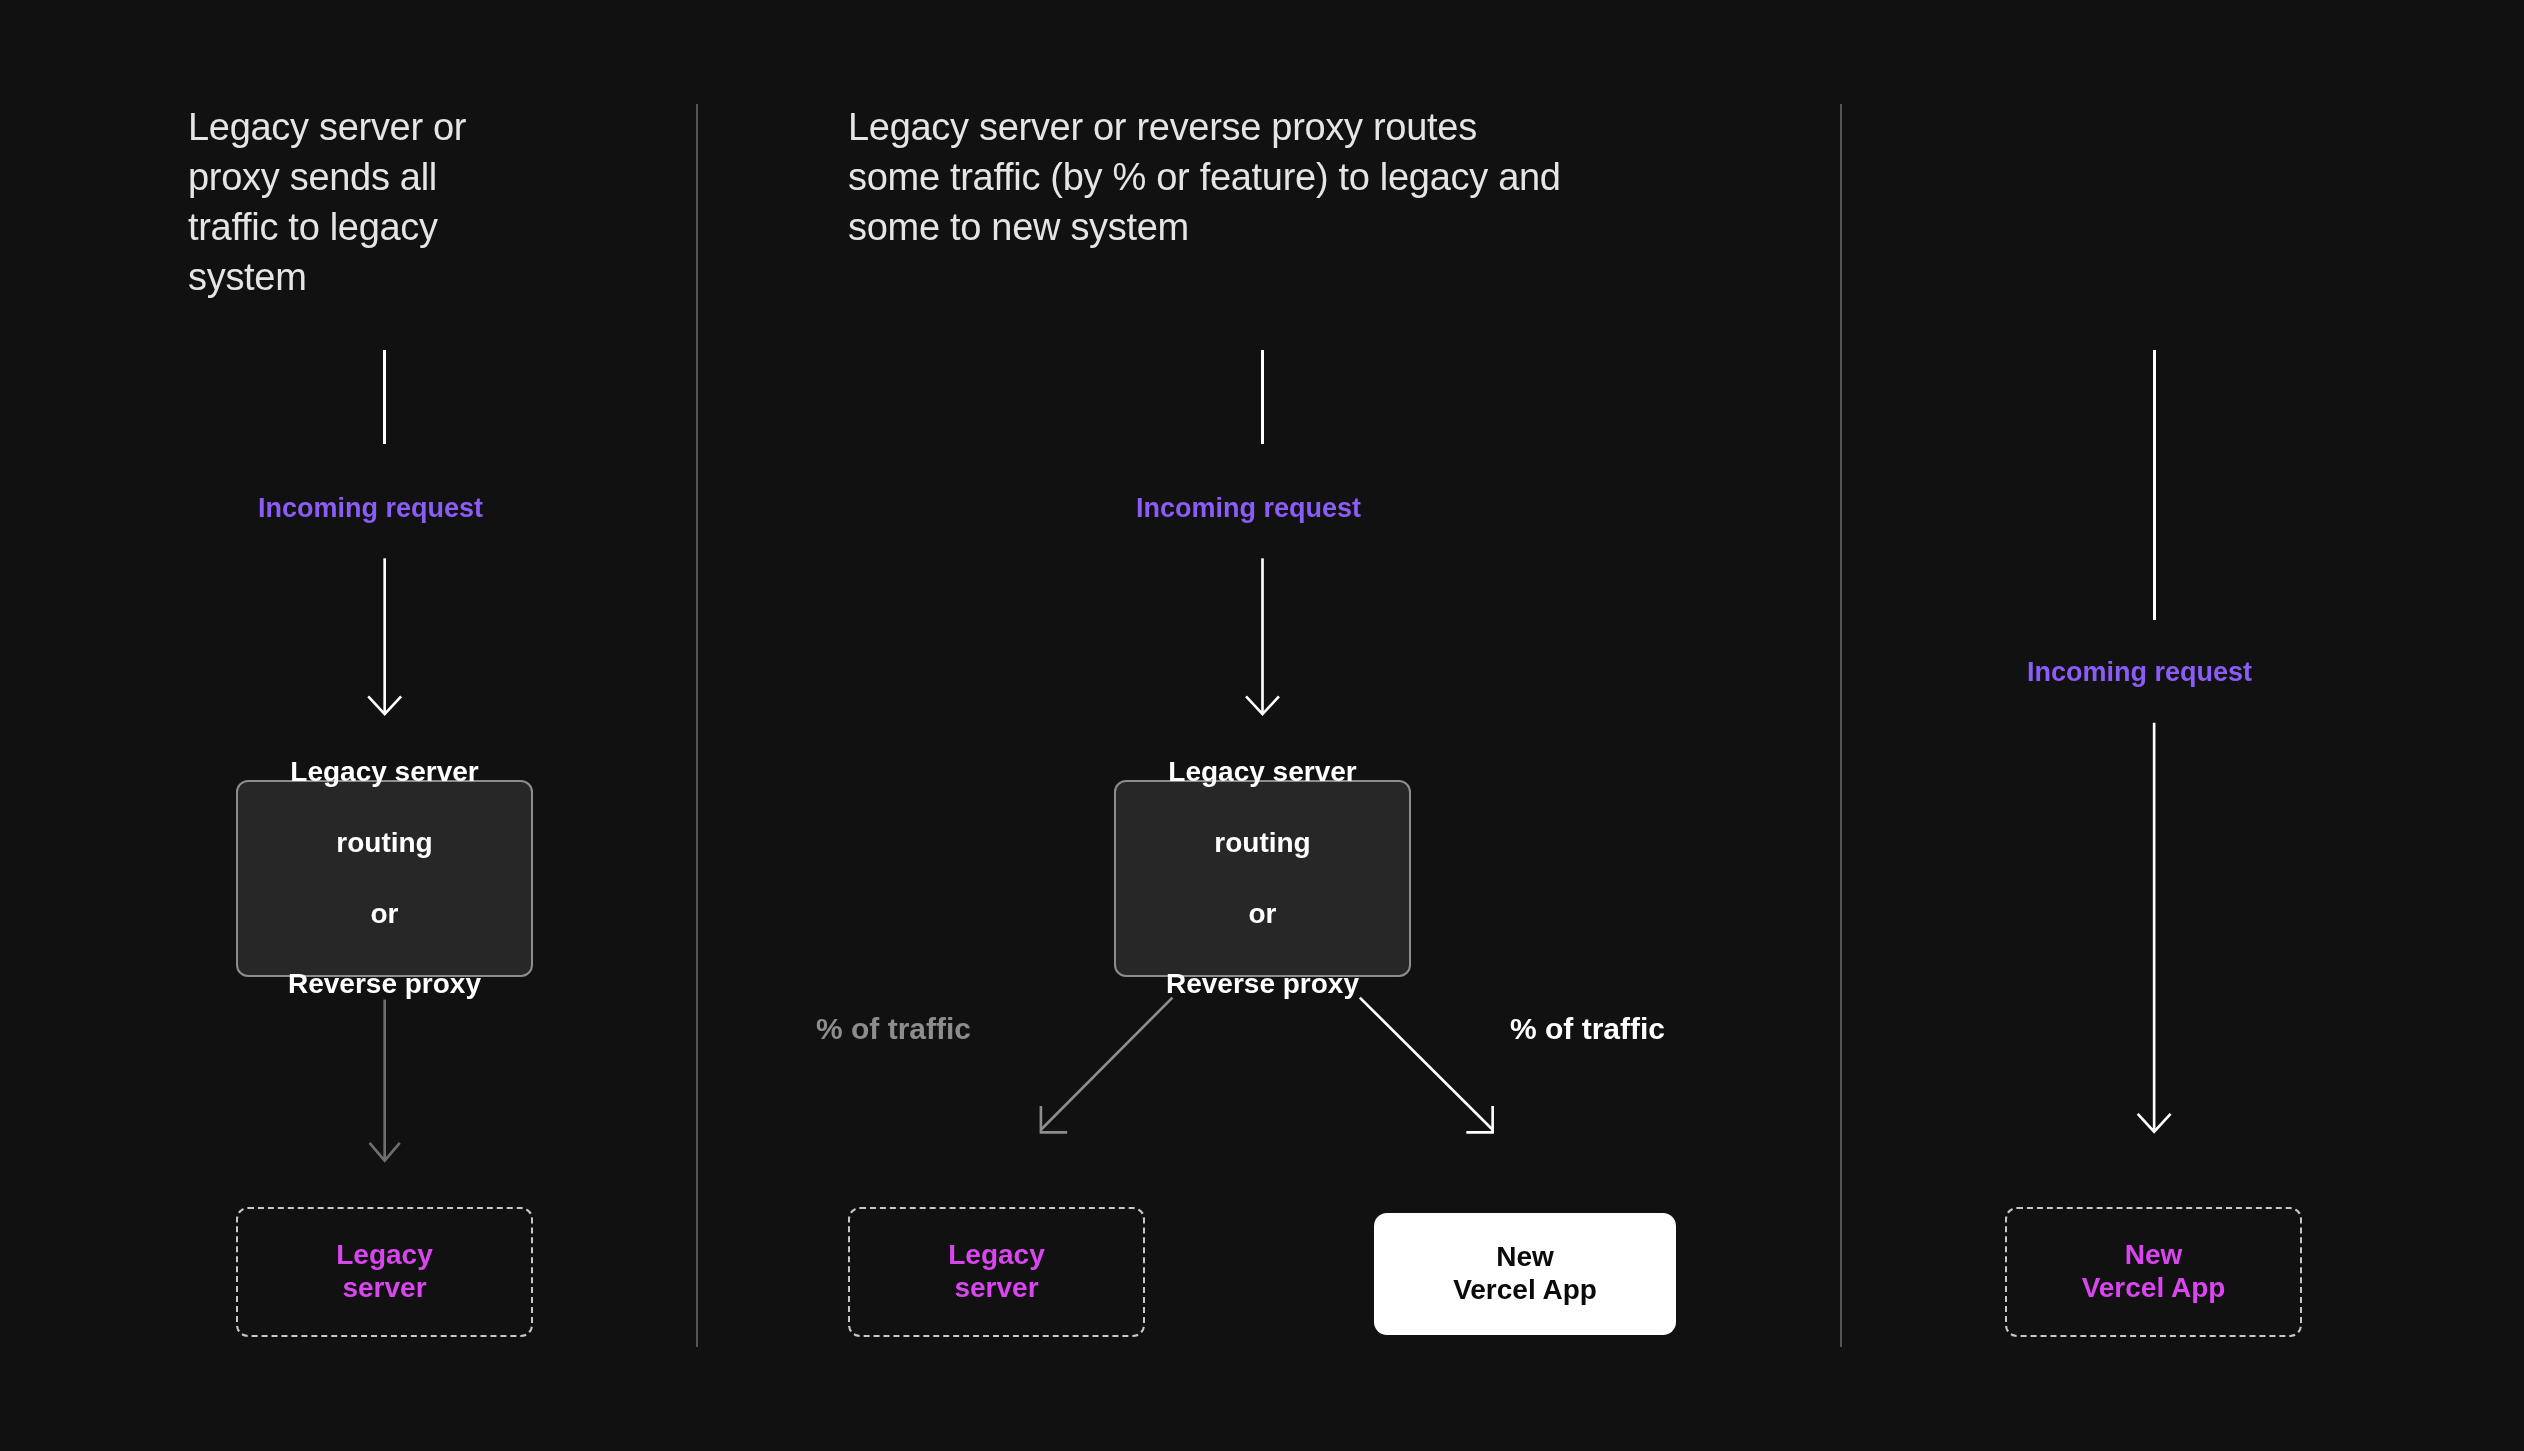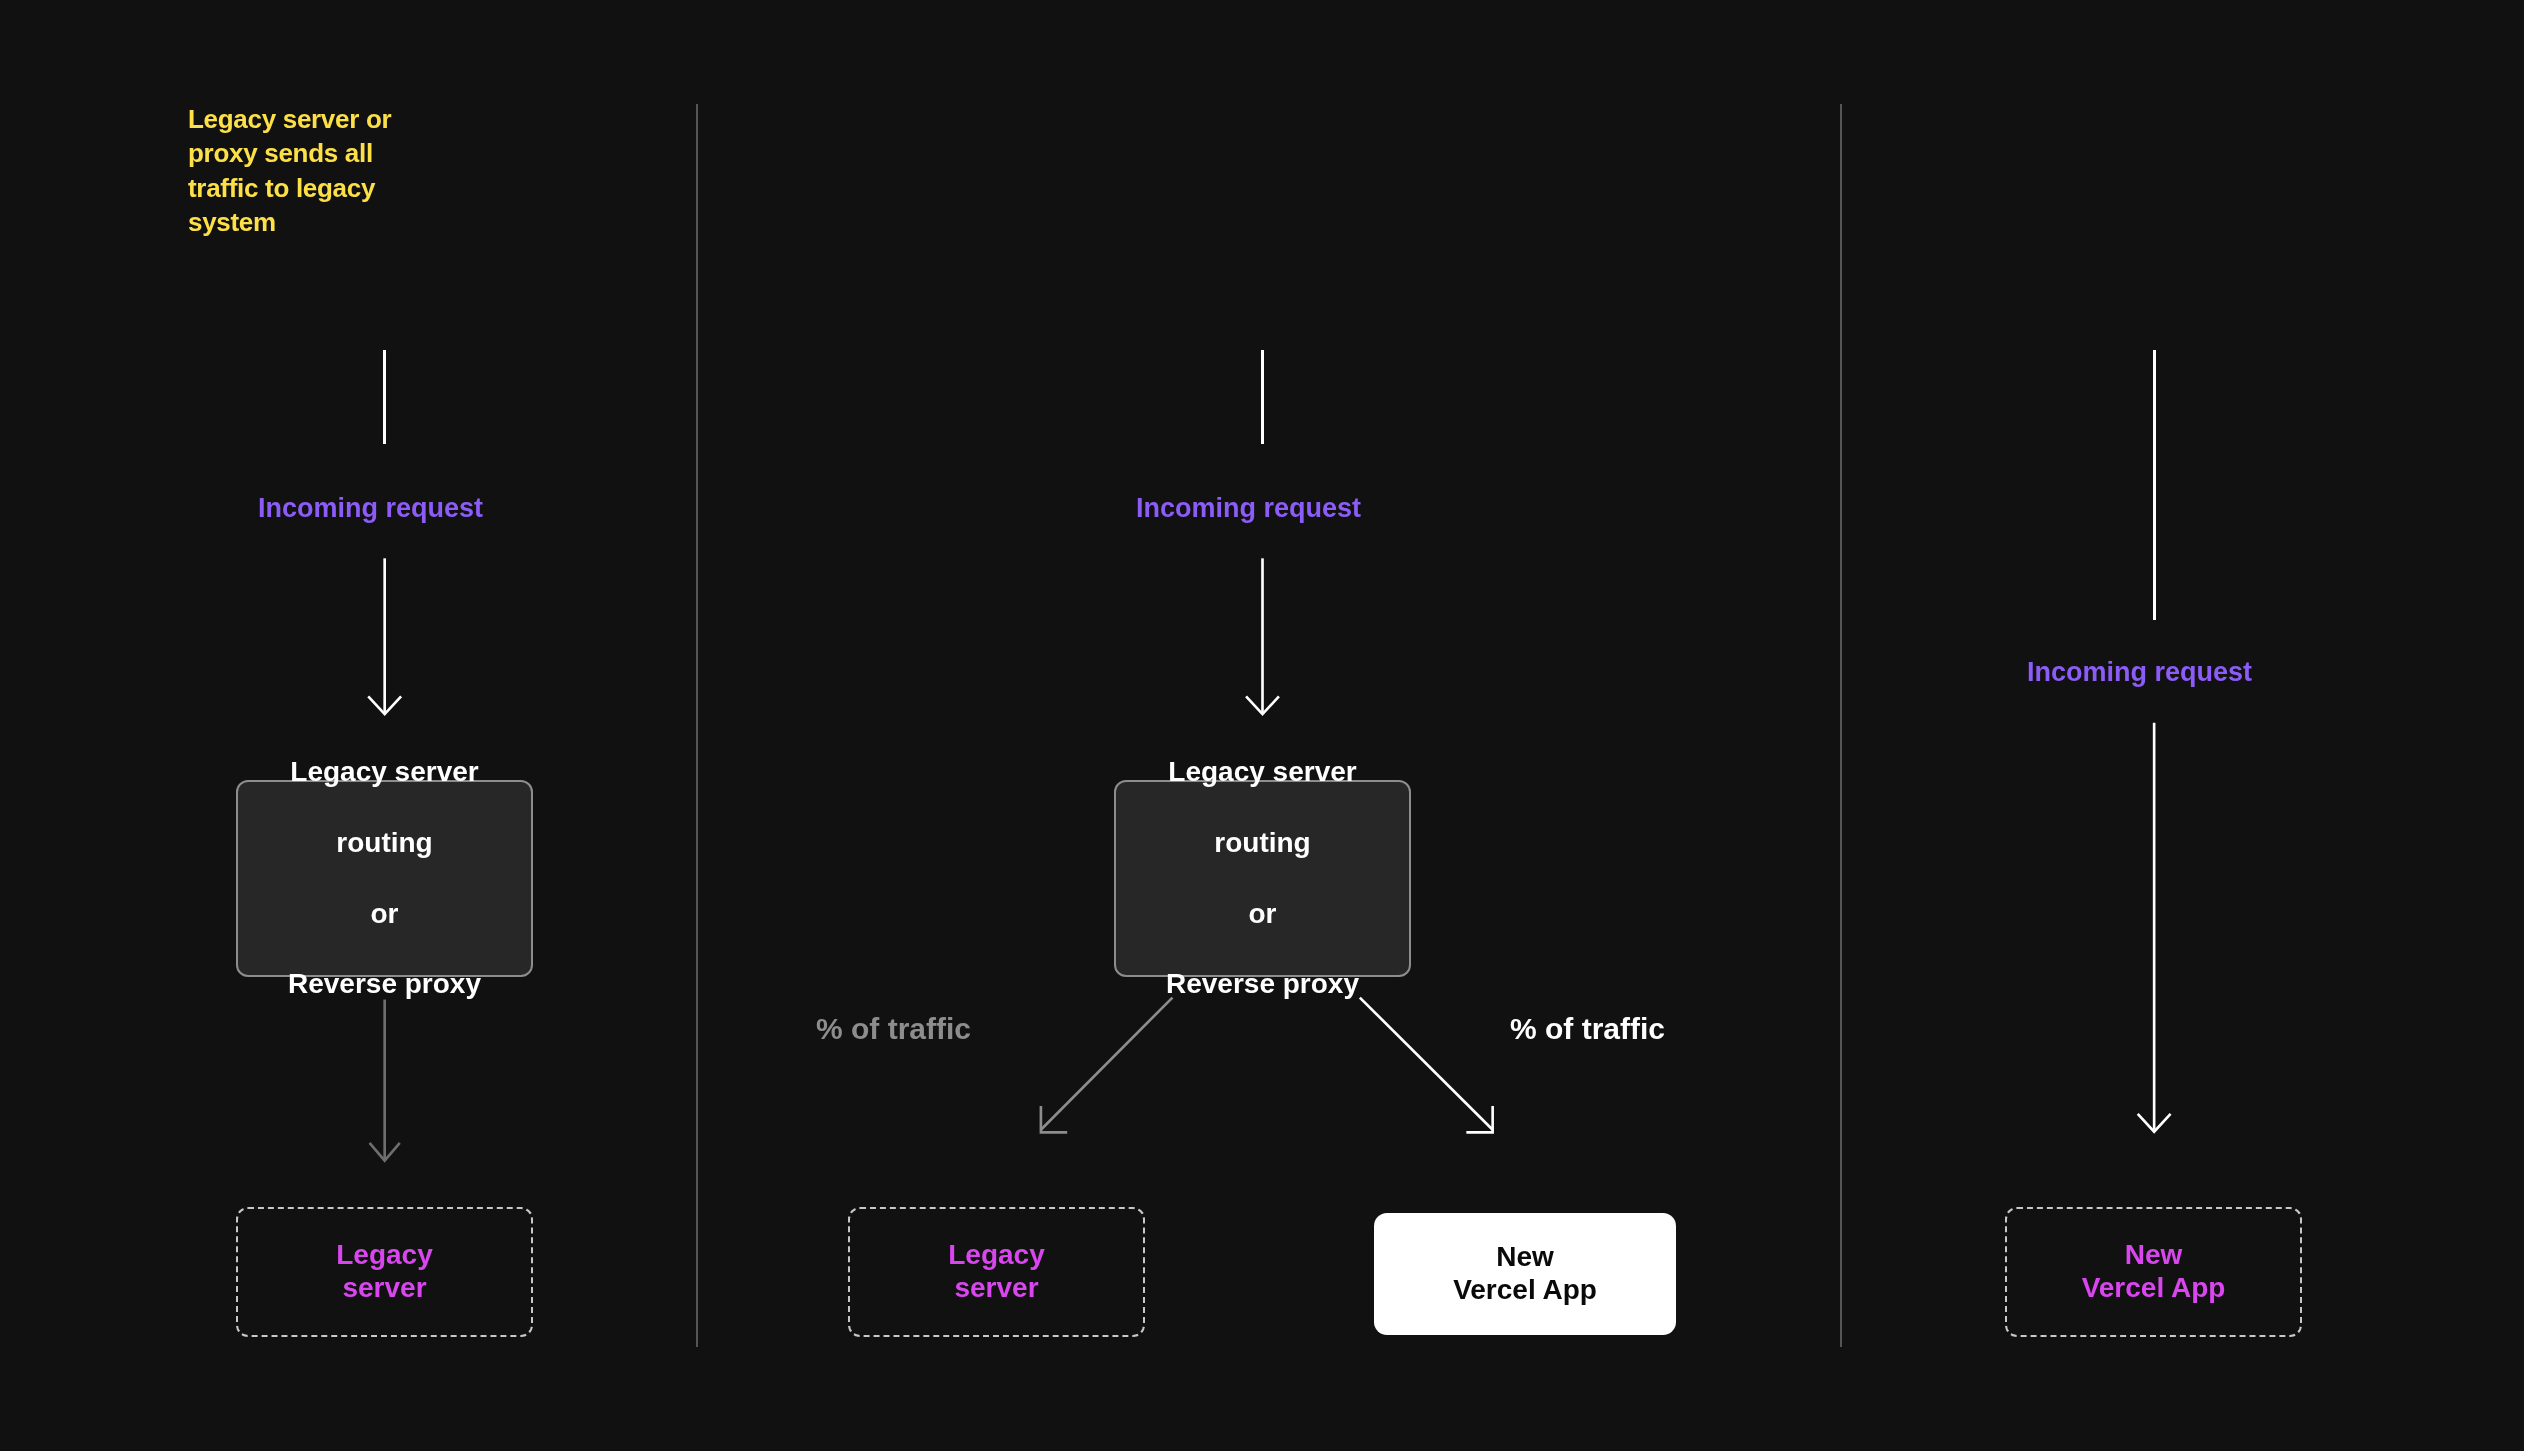--- a/index.html
+++ b/index.html
@@ -19,23 +19,23 @@
     background: #111111;
     overflow: hidden;
   }
   .divider {
     position: absolute;
     width: 2px;
     background: #555555;
   }
   .heading {
     position: absolute;
-    color: #fde047;
-    font-size: 26px;
-    font-weight: 700;
+    color: #e5e5e5;
+    font-size: 38px;
+    font-weight: 400;
     line-height: 1.32;
     letter-spacing: -0.3px;
     white-space: pre-line;
   }
   .caption {
     position: absolute;
     color: #8b5cf6;
     font-size: 27px;
     font-weight: 700;
     line-height: 1.2;
@@ -138,20 +138,23 @@
   <svg class="arrow-svg" style="left:0px; top:0px; width:2525px; height:1452px;" viewBox="0 0 3840 2208" width="2525" height="1452">
     <line x1="585" y1="1520" x2="585" y2="1763" stroke="#6e6e6e" stroke-width="4"></line>
     <polyline points="562,1738 585,1765 608,1738" fill="none" stroke="#6e6e6e" stroke-width="4"></polyline>
   </svg>
 
   <div class="box box-dashed" style="left:236px; top:1207px; width:297px; height:130px;">
     <span class="ln">Legacy</span>
     <span class="ln">server</span>
   </div>
 
+  <div class="heading" style="left:848px; top:102px; width:868px;">Legacy server or reverse proxy routes
+some traffic (by % or feature) to legacy and
+some to new system</div>
 
   <div class="vline" style="left:1261px; top:350px; height:94px;"></div>
 
   <div class="caption" style="left:1136px; top:492px;">Incoming request</div>
 
   <svg class="arrow-svg" style="left:0px; top:0px; width:2525px; height:1452px;" viewBox="0 0 3840 2208" width="2525" height="1452">
     <line x1="1920" y1="849" x2="1920" y2="1083" stroke="#ffffff" stroke-width="4"></line>
     <polyline points="1895,1059 1920,1086 1945,1059" fill="none" stroke="#ffffff" stroke-width="4"></polyline>
   </svg>
 

